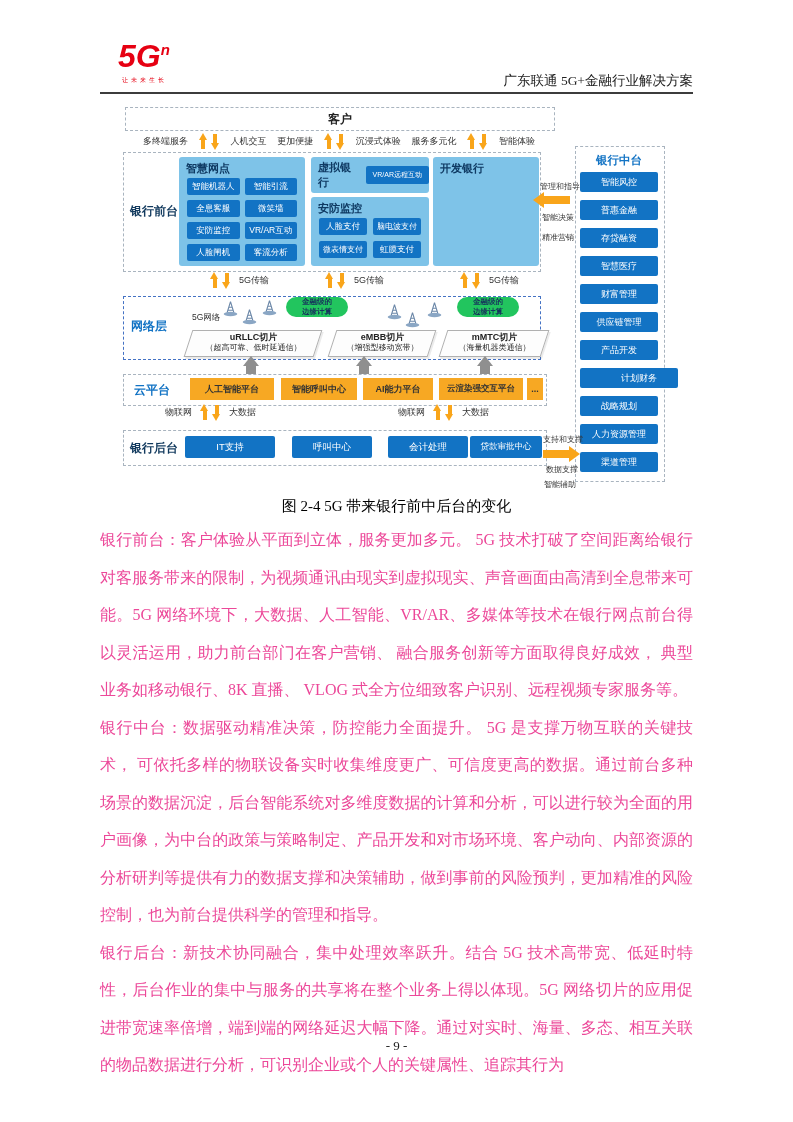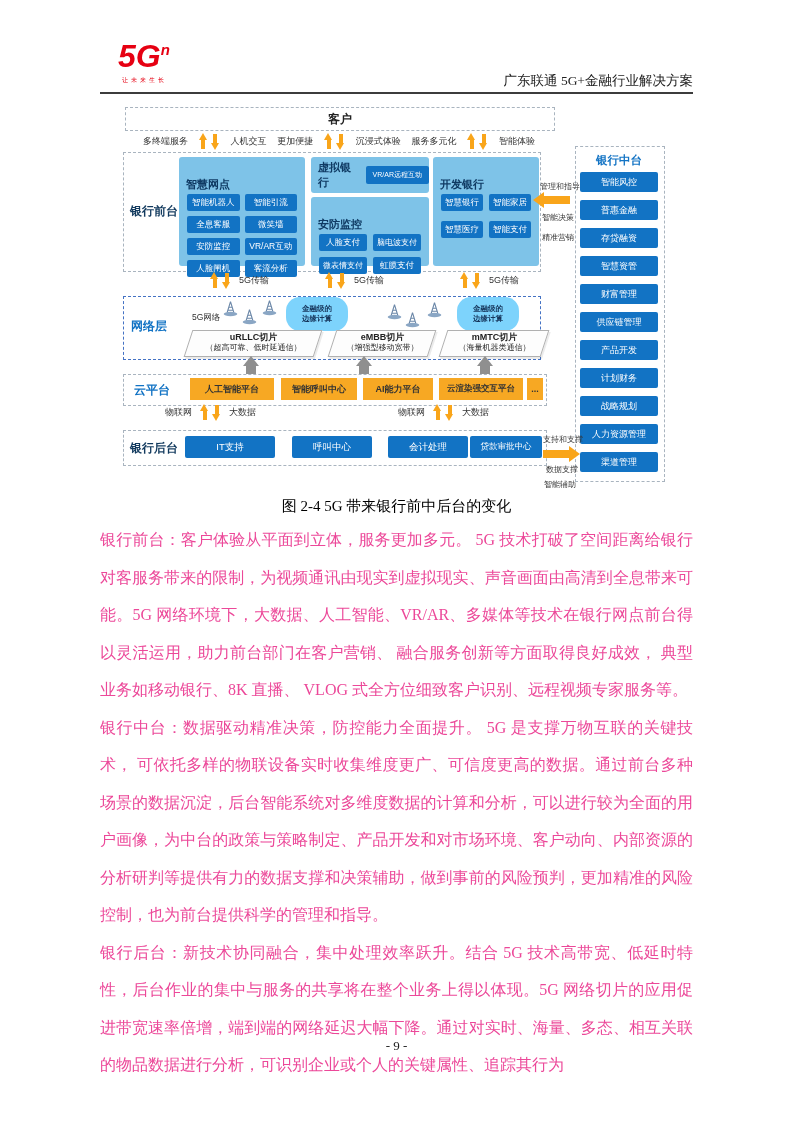--- a/index.html
+++ b/index.html
@@ -19,21 +19,21 @@
   
   .dg{font-family:"Liberation Sans",sans-serif;color:#333;}
   .dashed{border:1px dashed #a9b4bf;}
   .dashed-blue{border:1px dashed #4472c4;}
   .side-label{font-weight:bold;font-size:12px;}
   .lbl-navy{color:#123a5e;}
   .lbl-blue{color:#1273c4;}
   .blue-item{background:#1273c4;color:#fff;text-align:center;border-radius:2px;
              display:flex;align-items:center;justify-content:center;}
   .group{position:absolute;background:#7ec3e8;border-radius:3px;}
-  .group .gtitle{font-weight:bold;font-size:11px;color:#0f3a63;padding:20px 7px 2px;}
+  .group .gtitle{font-weight:bold;font-size:11px;color:#0f3a63;padding:4px 7px 2px;}
   .grid2{display:grid;grid-template-columns:1fr 1fr;gap:5px;padding:0 8px;}
   .grid2 .blue-item{height:17px;font-size:8.5px;}
   .orange-item{background:#f7a823;color:#333;font-weight:bold;text-align:center;
                display:flex;align-items:center;justify-content:center;}
   .tiny{font-size:9px;}
   .microlbl{position:absolute;font-size:8px;color:#333;}
 
   
   .apair{display:inline-flex;gap:3px;align-items:flex-start;}
   .au,.ad{display:inline-block;width:9px;height:17px;position:relative;}
@@ -56,21 +56,21 @@
   .bigarr.right:before{content:"";position:absolute;right:-11px;top:-4px;border-top:8px solid transparent;
                        border-bottom:8px solid transparent;border-left:11px solid #f9a51a;}
 
   
   .slice{position:absolute;height:25px;transform:skewX(-18deg);background:#fdfdfd;
          border:1px solid #b0b0b0;box-shadow:2px 2px 0 rgba(0,0,0,.08);}
   .slice .in{transform:skewX(18deg);text-align:center;color:#222;line-height:1.25;padding-top:1px;}
   .slice .nm{font-weight:bold;font-size:9px;}
   .slice .ds{font-size:8px;}
 
-  .edgebox{position:absolute;width:62px;height:34px;background:#7dd3fc;border-radius:14px;
+  .edgebox{position:absolute;width:62px;height:20px;background:#22c55e;border-radius:14px;
            display:flex;flex-direction:column;align-items:center;justify-content:center;
            font-size:7.5px;font-weight:bold;color:#16365c;line-height:1.3;}
 
   .benefits{position:absolute;left:125px;top:130px;width:428px;height:22px;display:flex;
             align-items:center;justify-content:space-between;padding:0 18px;box-sizing:border-box;}
   .benefits .tiny{white-space:nowrap;}
 
   .transgrp{position:absolute;display:flex;align-items:center;gap:8px;}
 
   .midcol-item{position:absolute;left:580px;width:78px;height:20px;font-size:9px;}
@@ -144,26 +144,20 @@
       <div class="grid2" style="gap:6px;">
         <div class="blue-item">人脸支付</div>
         <div class="blue-item" style="font-size:8px;">脑电波支付</div>
         <div class="blue-item" style="font-size:8px;">微表情支付</div>
         <div class="blue-item">虹膜支付</div>
       </div>
     </div>
 
     <div class="group" style="left:433px;top:157px;width:106px;height:109px;">
       <div class="gtitle">开发银行</div>
-      <div class="grid2" style="gap:10px 6px;">
-        <div class="blue-item">智慧银行</div>
-        <div class="blue-item">智能家居</div>
-        <div class="blue-item">智慧医疗</div>
-        <div class="blue-item">智能支付</div>
-      </div>
     </div>
 
     <div class="transgrp" style="left:210px;top:272px;">
       <span class="apair">
           <i class="au"></i>
           <i class="ad"></i>
         </span>
       <span class="tiny">5G传输</span>
     </div>
     <div class="transgrp" style="left:325px;top:272px;">
@@ -272,25 +266,25 @@
     <div class="abs blue-item" style="left:185px;top:436px;width:90px;height:22px;font-size:9.5px;">IT支持</div>
     <div class="abs blue-item" style="left:292px;top:436px;width:80px;height:22px;font-size:9.5px;">呼叫中心</div>
     <div class="abs blue-item" style="left:388px;top:436px;width:80px;height:22px;font-size:9.5px;">会计处理</div>
     <div class="abs blue-item" style="left:470px;top:436px;width:72px;height:22px;font-size:8.5px;">贷款审批中心</div>
 
     <div class="abs dashed" style="left:575px;top:146px;width:88px;height:334px;"></div>
     <div class="abs side-label lbl-blue" style="left:575px;top:153px;width:88px;text-align:center;font-size:11.5px;">银行中台</div>
     <div class="blue-item midcol-item" style="top:172px;">智能风控</div>
     <div class="blue-item midcol-item" style="top:200px;">普惠金融</div>
     <div class="blue-item midcol-item" style="top:228px;">存贷融资</div>
-    <div class="blue-item midcol-item" style="top:256px;">智慧资管</div>
+    <div class="blue-item midcol-item" style="top:256px;">智慧医疗</div>
     <div class="blue-item midcol-item" style="top:284px;">财富管理</div>
     <div class="blue-item midcol-item" style="top:312px;">供应链管理</div>
     <div class="blue-item midcol-item" style="top:340px;">产品开发</div>
-    <div class="blue-item midcol-item" style="top:368px;">计划财务</div>
+    <div class="blue-item midcol-item" style="top:368px;padding-left:20px;">计划财务</div>
     <div class="blue-item midcol-item" style="top:396px;">战略规划</div>
     <div class="blue-item midcol-item" style="top:424px;">人力资源管理</div>
     <div class="blue-item midcol-item" style="top:452px;">渠道管理</div>
 
     <div class="microlbl" style="left:540px;top:181px;">管理和指导</div>
     <i class="bigarr left" style="left:544px;top:196px;"></i>
     <div class="microlbl" style="left:542px;top:212px;">智能决策</div>
     <div class="microlbl" style="left:542px;top:232px;">精准营销</div>
 
     <div class="microlbl" style="left:543px;top:434px;">支持和支撑</div>

